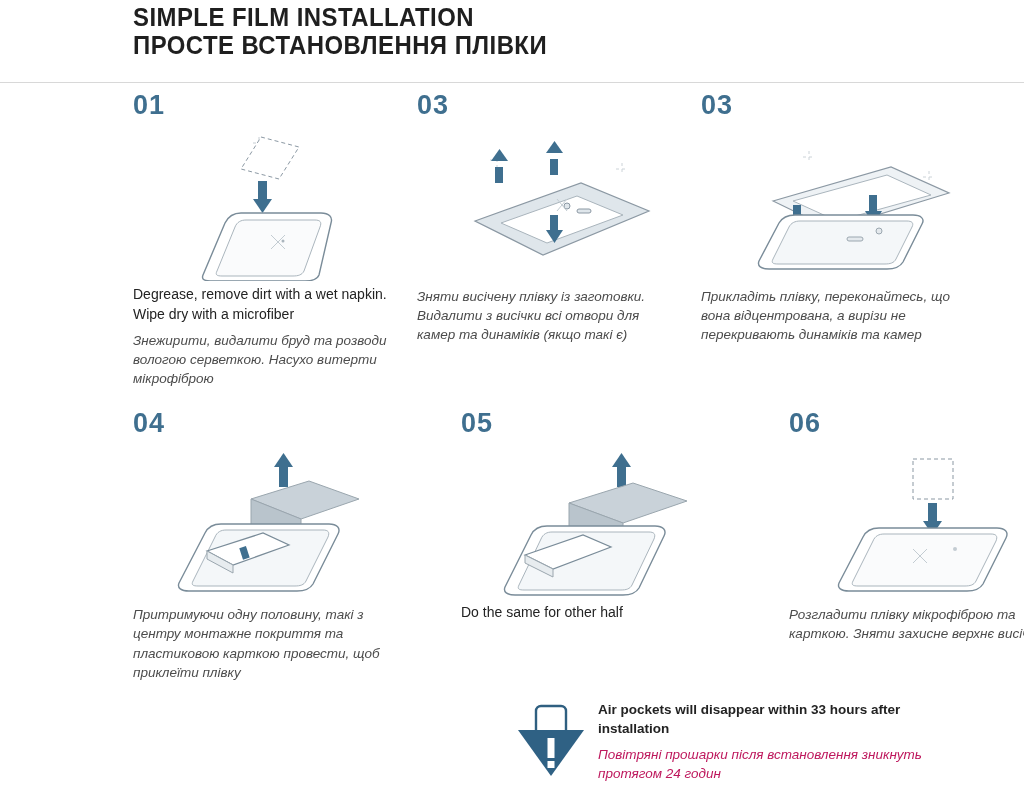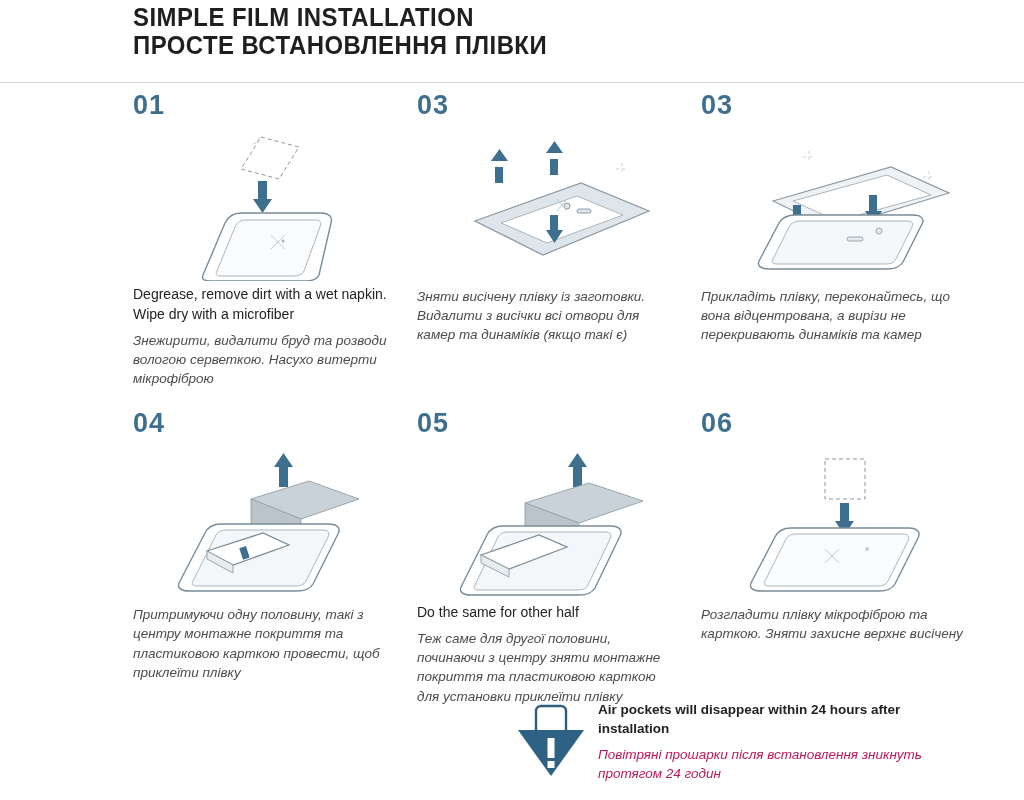--- a/index.html
+++ b/index.html
@@ -96,21 +96,21 @@
     color: #232323;
     margin-top: 4px;
   }
   .txt-uk {
     font-size: 13.5px;
     line-height: 1.42;
     color: #4c4c4c;
     font-style: italic;
     margin-top: 6px;
   }
-  .row2 { margin-top: 22px; }
+  .row2 { margin-top: 22px; gap: 44px; }
   
   .footer {
     position: absolute;
     left: 512px;
     top: 700px;
     width: 460px;
     display: flex;
     align-items: flex-start;
   }
   .footer-icon {
@@ -288,21 +288,20 @@
 
               <path d="M44,146 L70,94 C73,88 78,85 86,85 L194,85 C202,85 206,89 203,95 L178,147 C175,152 170,154 162,154 L54,154 C46,154 42,151 44,146 Z" fill="#ffffff" stroke="#7a8c99" stroke-width="1.4"></path>
               <path d="M58,144 L80,98 C82,93 86,91 91,91 L188,91 C193,91 195,93 193,98 L171,144 C169,148 165,149 160,149 L63,149 C58,149 56,148 58,144 Z" fill="#f4f7f9" stroke="#aab5bd"></path>
 
               <polygon points="64,114 122,94 150,106 92,128" fill="#ffffff" stroke="#7a8c99" stroke-width="1.2"></polygon>
               <polygon points="64,114 92,128 92,136 64,122" fill="#e7ecef" stroke="#9aa6ae"></polygon>
             </g>
           </svg>
         </div>
         <div class="txt-en">Do the same for other half</div>
-        <div class="txt-uk">Теж саме для другої половини, починаючи з центру зняти монтажне покриття та пластиковою карткою для установки приклеїти плівку</div>
       </div>
 
       <div class="cell c3">
         <div class="step-num">06</div>
         <div class="art">
           <svg width="268" height="158" viewBox="0 0 268 158">
             <g fill="none" stroke-width="1">
 
               <polygon points="124,18 164,18 164,58 124,58" fill="#ffffff" stroke="#8b98a3" stroke-dasharray="4,3"></polygon>
 
@@ -326,18 +325,18 @@
   <div class="footer">
     <div class="footer-icon">
       <svg width="78" height="74" viewBox="0 0 78 74">
         <rect x="24" y="2" width="30" height="46" rx="5" fill="none" stroke="#2f5f80" stroke-width="2.4"></rect>
         <polygon points="6,26 72,26 39,72" fill="#2f6184"></polygon>
         <rect x="35.5" y="34" width="7" height="20" fill="#ffffff"></rect>
         <rect x="35.5" y="57" width="7" height="7" fill="#ffffff"></rect>
       </svg>
     </div>
     <div class="footer-text">
-      <div class="footer-en">Air pockets will disappear within 24 hours after installation</div>
+      <div class="footer-en">Air pockets will disappear within 33 hours after installation</div>
       <div class="footer-uk">Повітряні прошарки після встановлення зникнуть протягом 24 годин</div>
     </div>
   </div>
 
 </div>
 
 </body></html>

